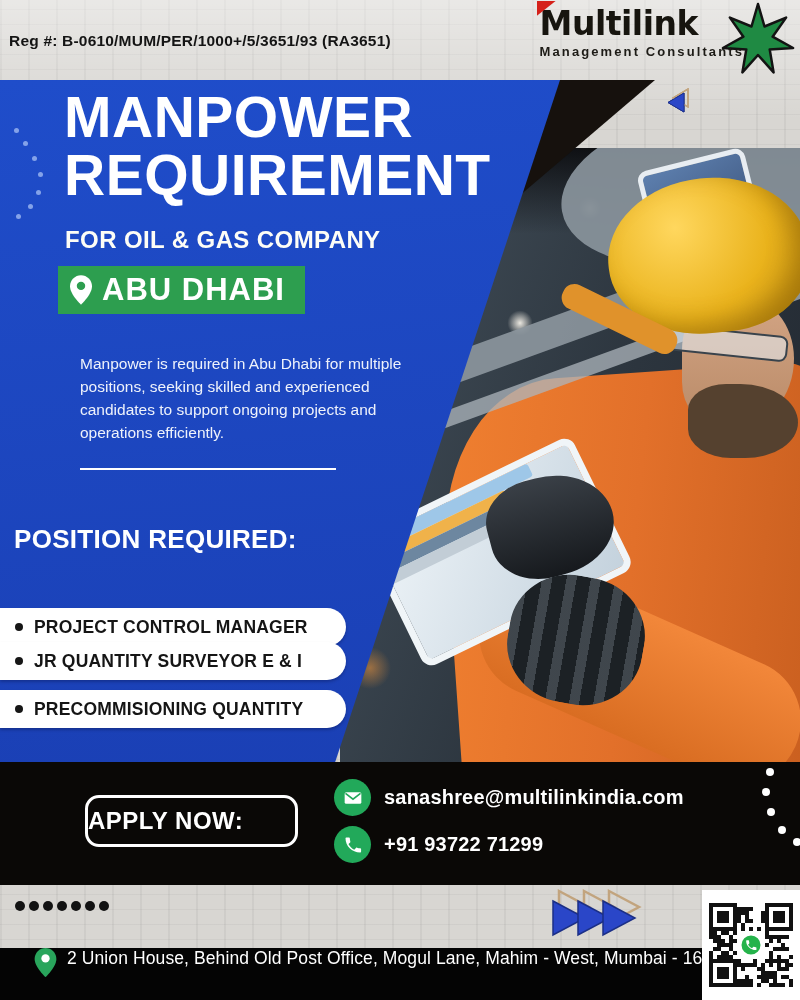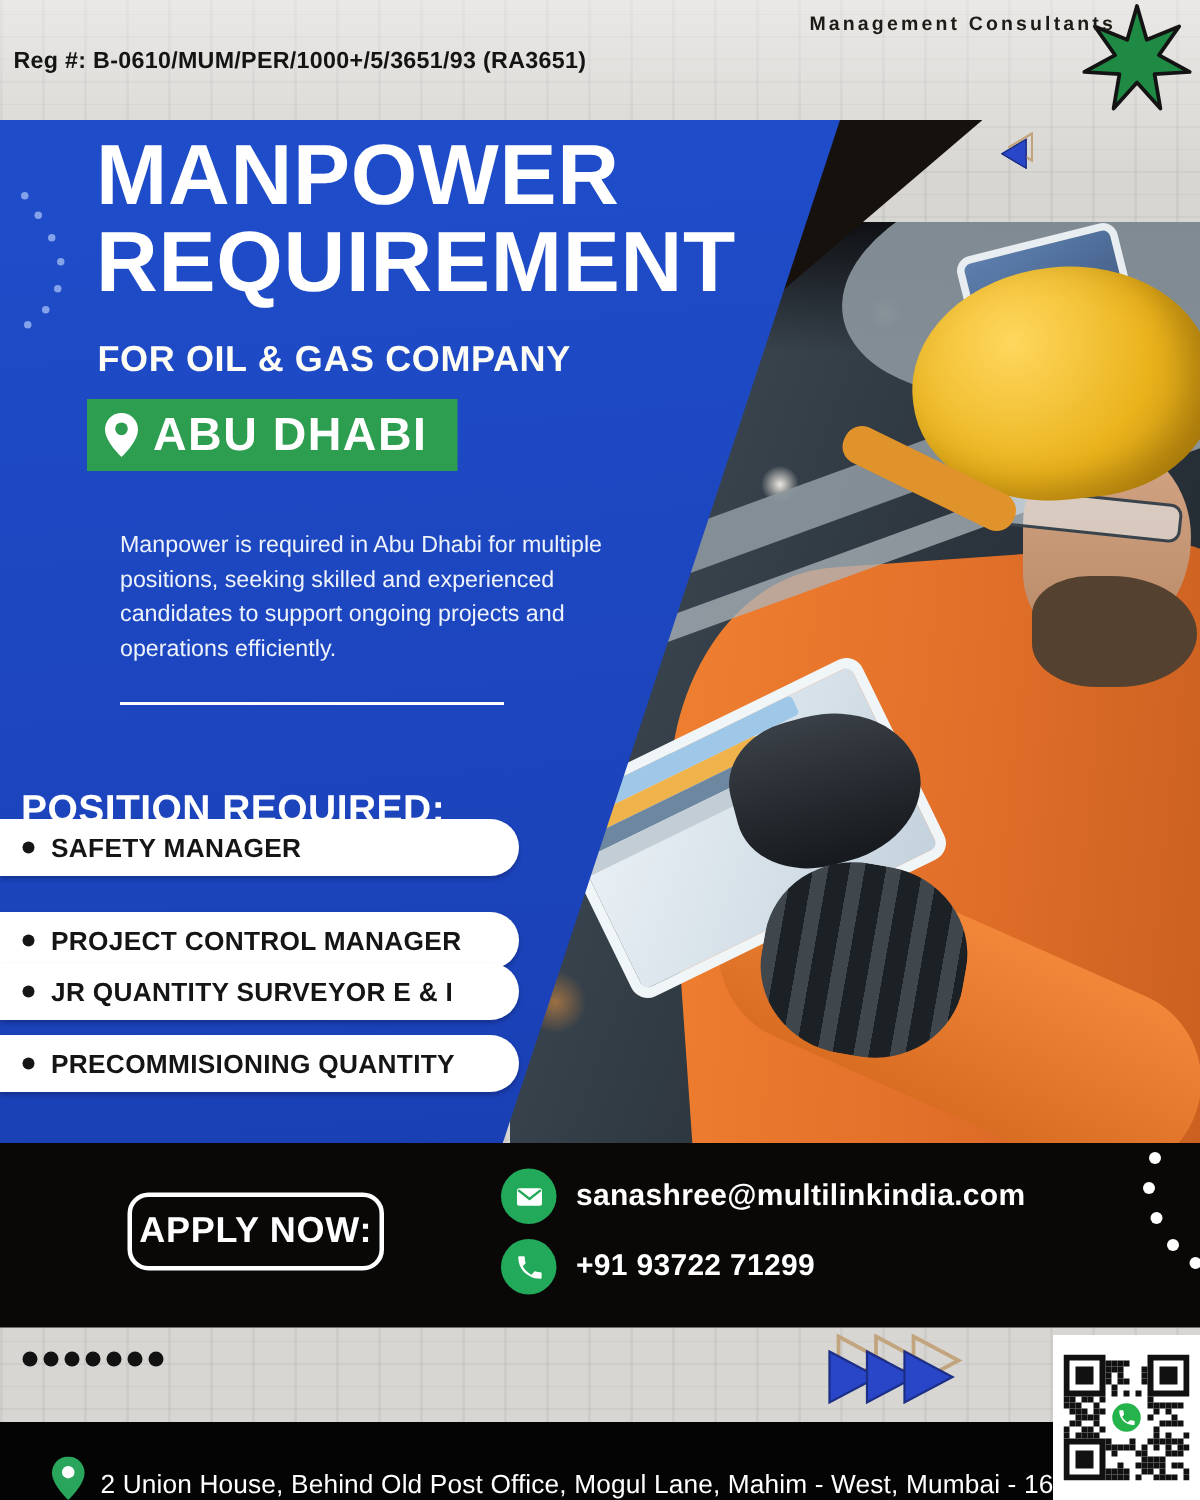--- a/index.html
+++ b/index.html
@@ -75,58 +75,62 @@
   .location-label{ font-size:31px; font-weight:800; color:#ffffff; letter-spacing:1px;}
   .hero-desc{ position:absolute; left:80px; top:272px; width:352px; font-size:15.5px; line-height:23px; color:#eef2fb; font-weight:400;}
   .divider{ position:absolute; left:80px; top:388px; width:256px; height:2px; background:#ffffff;}
   .positions-heading{ position:absolute; left:14px; top:420px; font-size:26px; font-weight:800; color:#ffffff; letter-spacing:.3px;margin-top:24px;}
   .pill{ position:absolute; left:0; width:346px; height:38px; background:#ffffff; border-radius:0 19px 19px 0;
     display:flex; align-items:center; padding-left:15px; box-shadow:0 2px 3px rgba(0,0,30,.25);}
   .bullet-dot{ width:8px; height:8px; border-radius:50%; background:#161616; margin-right:11px; flex:0 0 auto;}
   .pill-label{ font-size:17.5px; font-weight:700; color:#151515; letter-spacing:.2px; white-space:nowrap;}
   
   .contact-band{ position:absolute; left:0; top:762px; width:800px; height:123px; background:#0a0806; z-index:5;}
-  .apply-btn{ position:absolute; left:85px; top:33px; width:171px; height:52px; border:3px solid #ffffff; border-radius:14px;
-    display:flex; align-items:center; justify-content:center; background:transparent; cursor:pointer;}
+  .apply-btn{ position:absolute; left:85px; top:33px; width:213px; height:52px; border:3px solid #ffffff; border-radius:14px;
+    display:flex; align-items:center; justify-content:flex-start; background:transparent; cursor:pointer;}
   .apply-label{ font-size:24px; font-weight:800; color:#ffffff; letter-spacing:.5px;}
   .contact-row{ position:absolute; left:334px; display:flex; align-items:center; gap:13px;}
   .row-email{ top:17px; } .row-phone{ top:64px; }
   .contact-circle{ width:37px; height:37px; border-radius:50%; background:#22a95a; display:flex; align-items:center; justify-content:center; flex:0 0 auto;}
   .contact-circle svg{ width:20px; height:20px;}
   .contact-text{ font-size:20px; font-weight:700; color:#ffffff; letter-spacing:.2px; white-space:nowrap;}
   .band-dot{ position:absolute; width:8px; height:8px; border-radius:50%; background:#ffffff;}
   
   .bottom-strip{ position:absolute; left:0; top:885px; width:800px; height:63px; z-index:5;}
   .strip-dot{ position:absolute; top:16px; width:10px; height:10px; border-radius:50%; background:#121212;}
   .triangles{ position:absolute; display:flex;}
   .triangles svg{ width:52px; height:50px;}
   .tri-top{ left:690px; top:88px; z-index:3; position:absolute; display:flex;}
   .tri-top svg{ margin-left:-26px;}
   .tri-bottom{ left:572px; top:4px;}
   .tri-bottom svg{ margin-left:-27px;}
   
-  .footer-bar{ position:absolute; left:0; top:948px; width:800px; height:52px; background:#040404; z-index:5; display:flex; align-items:flex-end;}
+  .footer-bar{ position:absolute; left:0; top:948px; width:800px; height:52px; background:#040404; z-index:5; display:flex; align-items:flex-start;}
   .footer-pin{ margin-left:34px; width:23px; height:29px; flex:0 0 auto;}
   .footer-address{ margin-left:10px; font-size:17.5px; color:#ffffff; font-weight:400; letter-spacing:.1px; white-space:nowrap;}
   
   .qr-patch{ position:absolute; left:702px; top:890px; width:98px; height:110px; background:#ffffff; z-index:6; cursor:pointer;}
   .qr-patch svg{ position:absolute; left:7px; top:13px; width:84px; height:84px;}
 </style>
 </head>
 <body>
 
 <div class="poster">
 
   <div class="top-bar">
     <div class="reg-number">Reg #: B-0610/MUM/PER/1000+/5/3651/93 (RA3651)</div>
     <div class="brand">
       <svg class="brand-star" viewBox="0 0 80 80">
         <polygon points="40,4 46.5,26.5 68.1,17.6 54.6,36.7 75.1,48 51.7,49.4 55.6,72.4 40,55 24.4,72.4 28.3,49.4 4.9,48 25.4,36.7 11.9,17.6 33.5,26.5" fill="#1f8a43" stroke="#131313" stroke-width="2.5" stroke-linejoin="round"></polygon>
       </svg>
       <div class="brand-text">
+        <div class="brand-name">
+          <span class="red-wedge"></span>
+          <span>Multilink</span>
+        </div>
         <div class="brand-tagline">Management Consultants</div>
       </div>
     </div>
   </div>
 
   <div class="photo">
     <div class="jacket"></div>
     <div class="jacket-stripe1"></div>
     <div class="jacket-stripe2"></div>
     <div class="shoulder"></div>
@@ -183,24 +187,20 @@
         <circle cx="12" cy="11.5" r="4.6" fill="#2d9e4f"></circle>
       </svg>
       <span class="location-label">ABU DHABI</span>
     </div>
 
     <div class="hero-desc">Manpower is required in Abu Dhabi for multiple positions, seeking skilled and experienced candidates to support ongoing projects and operations efficiently.</div>
     <div class="divider"></div>
 
     <div class="positions-heading">POSITION REQUIRED:</div>
 
-    <div class="pill" style="top:466px">
-      <span class="bullet-dot"></span>
-      <span class="pill-label">SAFETY MANAGER</span>
-    </div>
     <div class="pill" style="top:528px">
       <span class="bullet-dot"></span>
       <span class="pill-label">PROJECT CONTROL MANAGER</span>
     </div>
     <div class="pill" style="top:562px">
       <span class="bullet-dot"></span>
       <span class="pill-label">JR QUANTITY SURVEYOR E &amp; I</span>
     </div>
     <div class="pill" style="top:610px">
       <span class="bullet-dot"></span>

